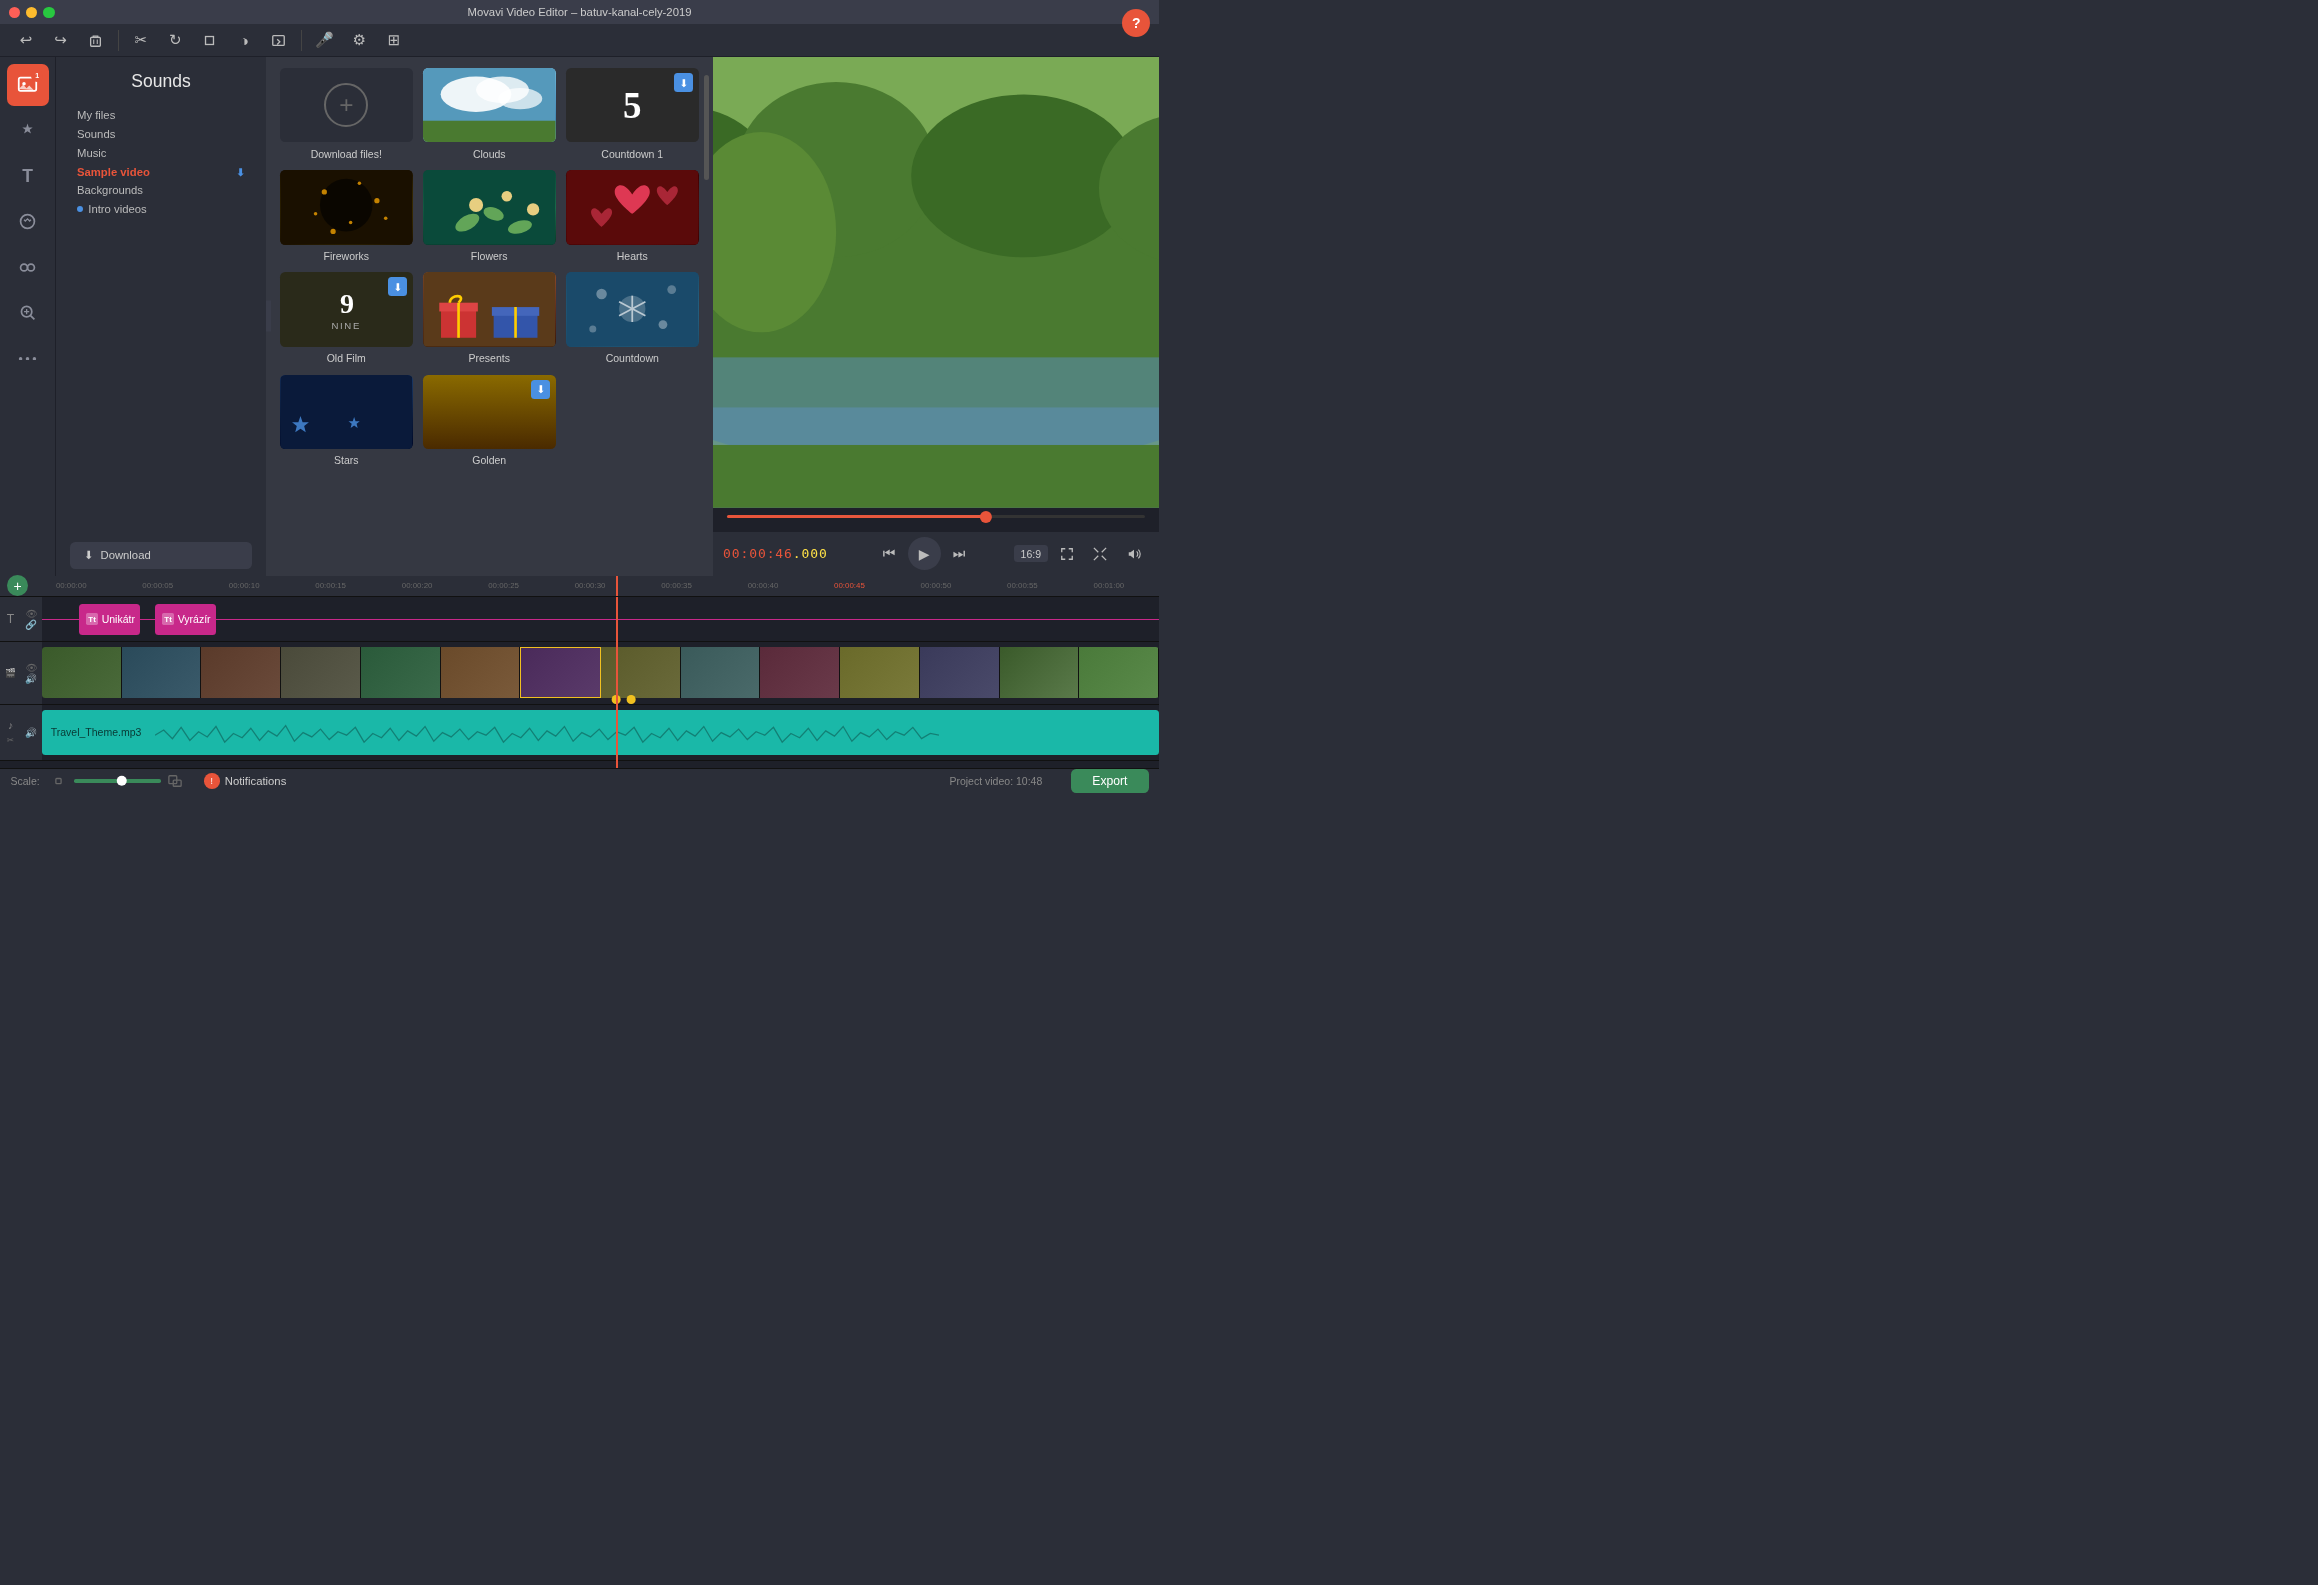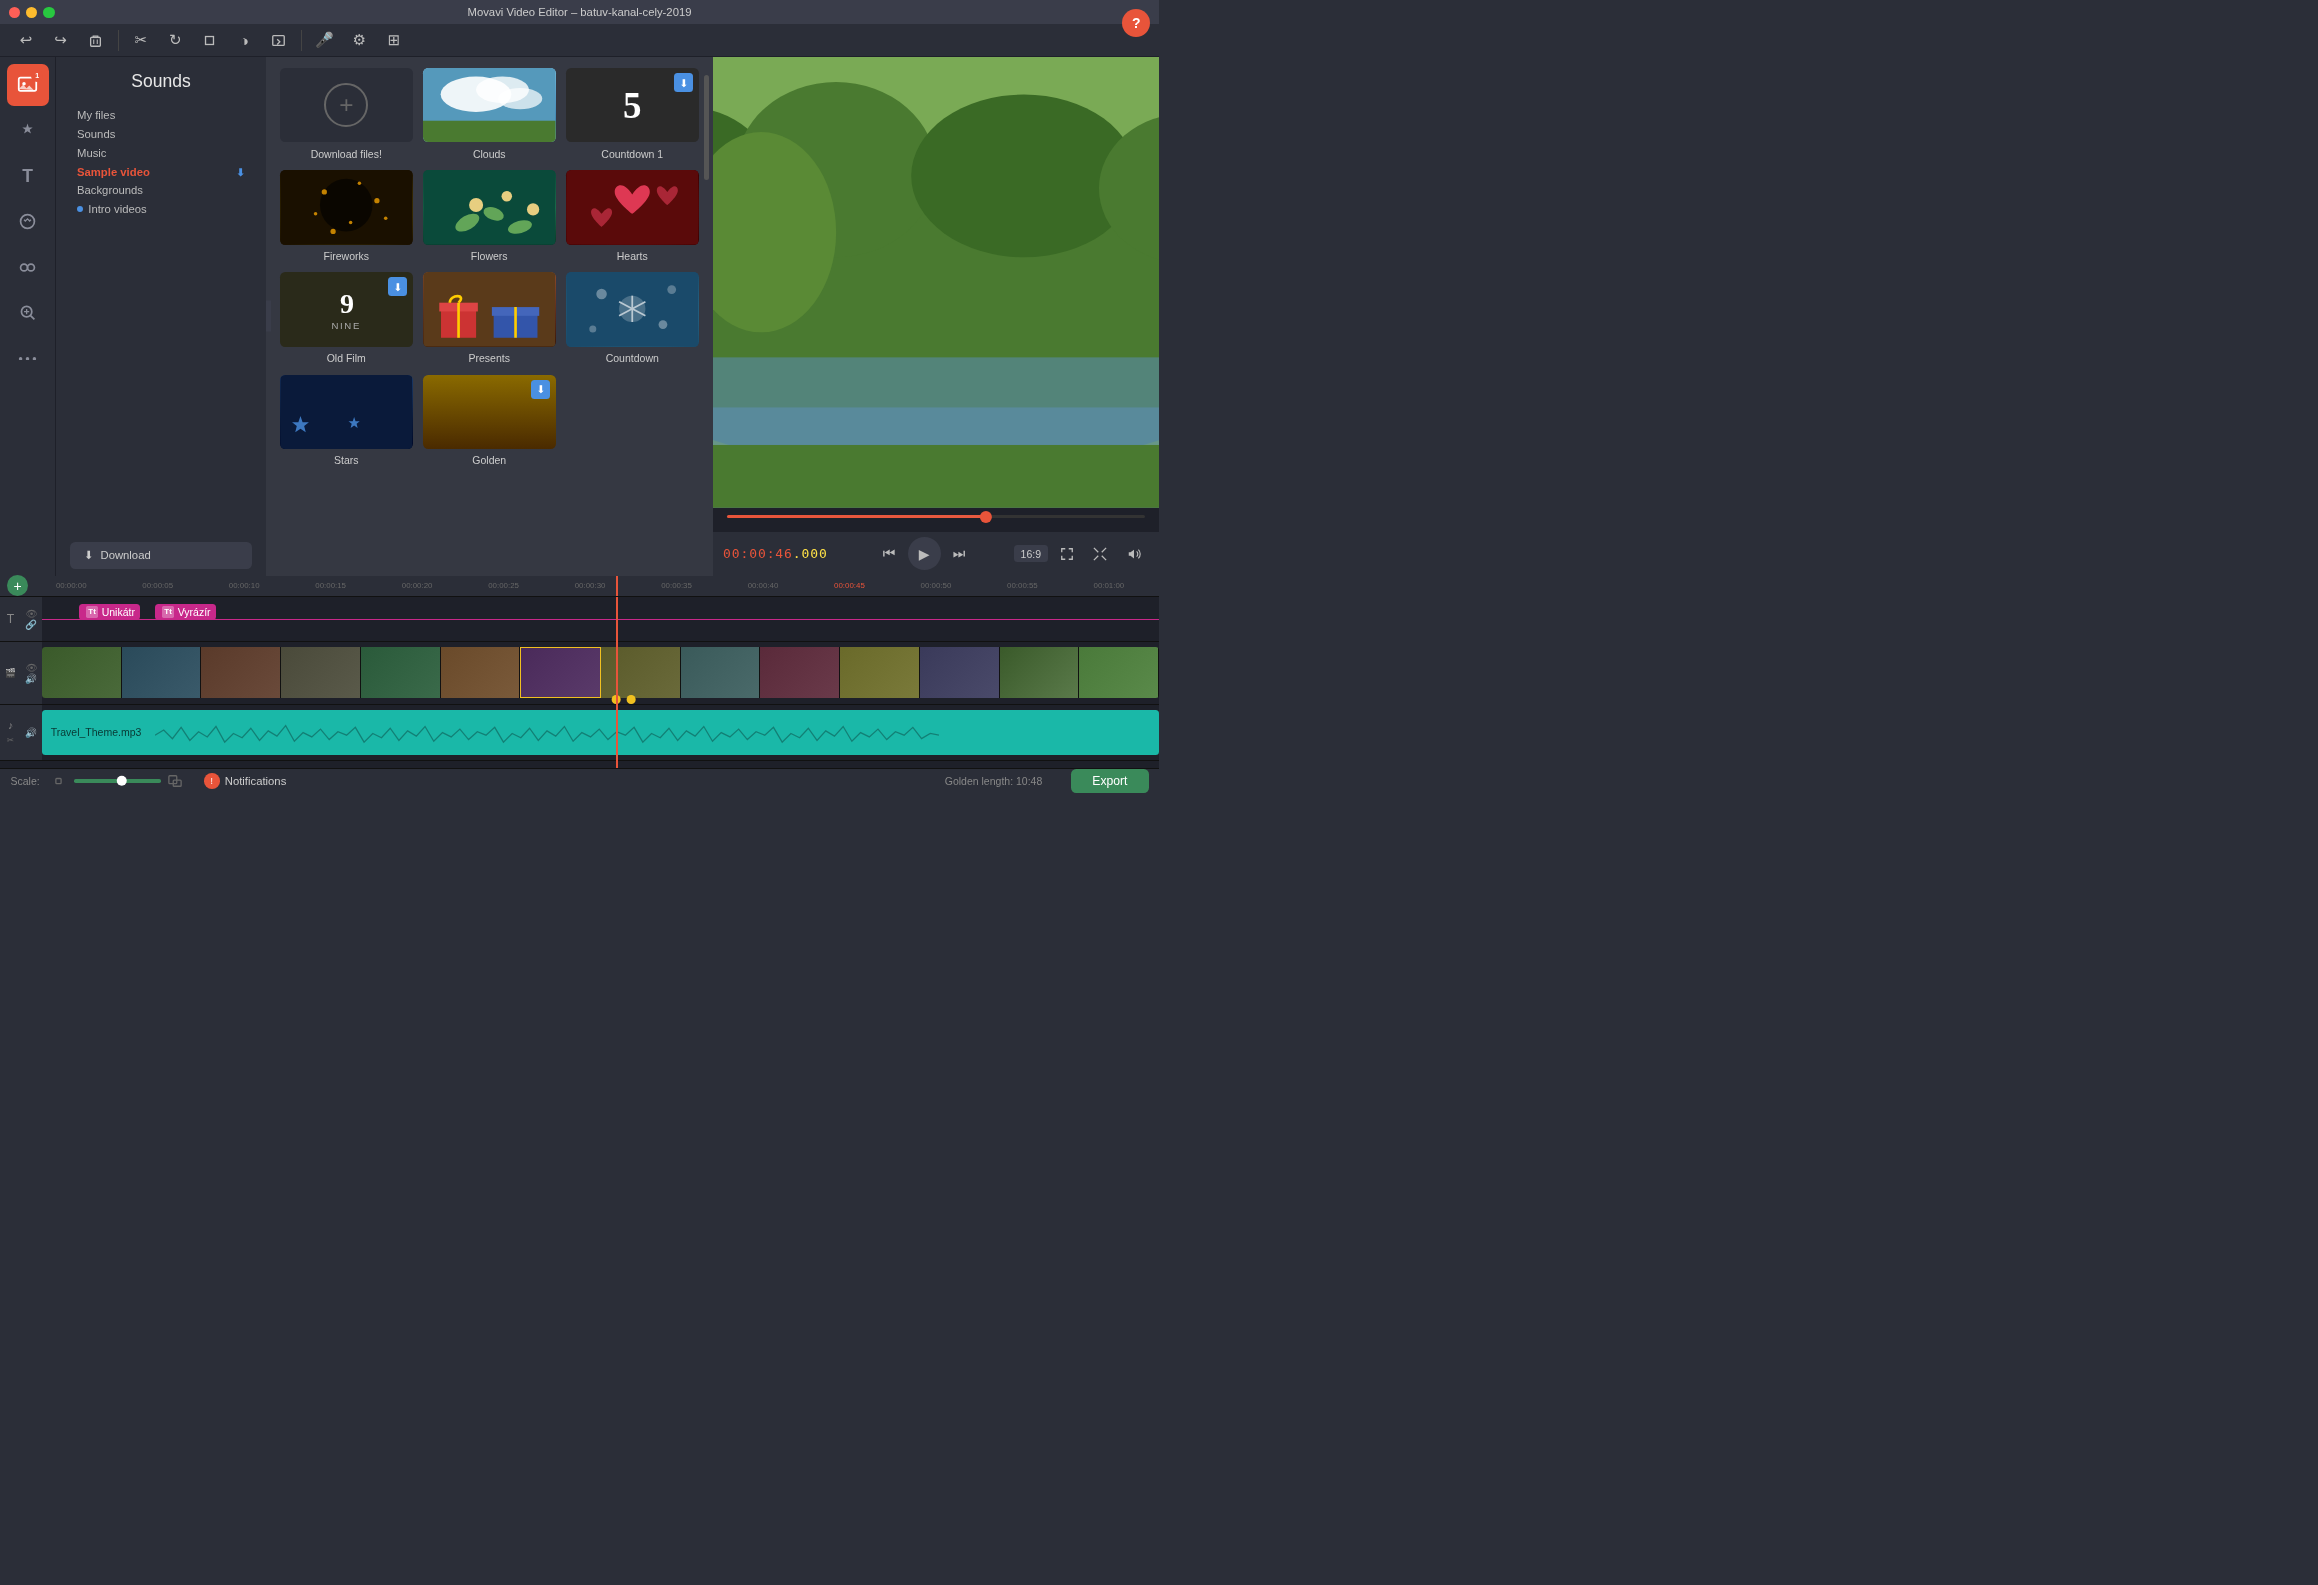--- a/index.html
+++ b/index.html
@@ -459,21 +459,21 @@
       overflow: hidden;
     }
 
     
     .text-track {
       height: 45px;
     }
     .text-clip {
       position: absolute;
       top: 7px;
-      height: 16px;
+      height: 31px;
       background: #c8288a;
       border-radius: 3.5px;
       display: flex;
       align-items: center;
       padding: 0 7px;
       font-size: 10.5px;
       color: white;
       white-space: nowrap;
       overflow: hidden;
     }
@@ -1219,18 +1219,18 @@
       <svg width="14" height="14" viewBox="0 0 16 16" fill="none">
           <rect x="1" y="2" width="9" height="9" stroke="#666" stroke-width="1.5" rx="1"></rect>
           <rect x="6" y="7" width="9" height="7" stroke="#666" stroke-width="1.5" rx="1"></rect>
         </svg>
     </div>
     <button class="notifications-btn">
       <div class="notif-dot">!</div>
       <span>Notifications</span>
     </button>
     <span class="project-length">
-      <span>Golden length:</span>&nbsp;<span>10:48</span>
+      <span>Project video:</span>&nbsp;<span>10:48</span>
     </span>
     <button class="export-btn">Export</button>
   </div>
 </div>
 
 
 </body></html>

